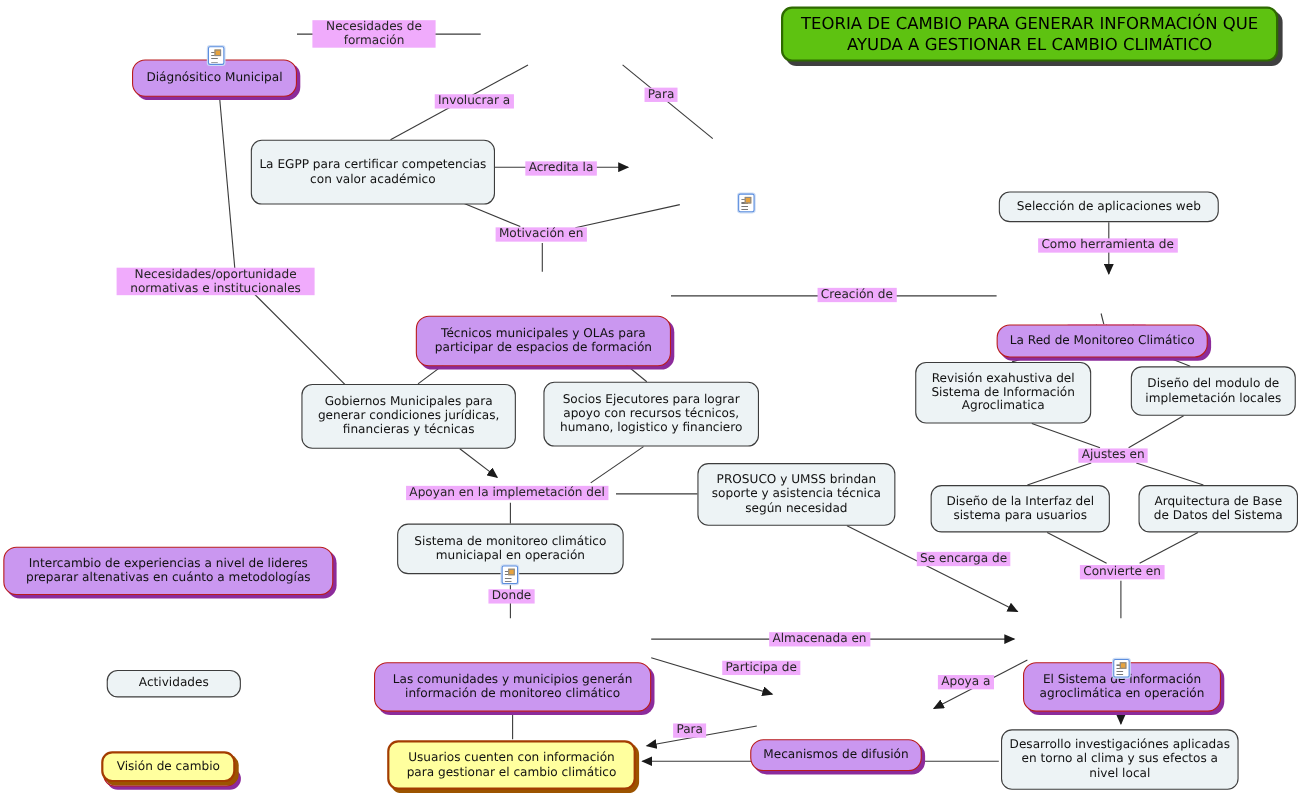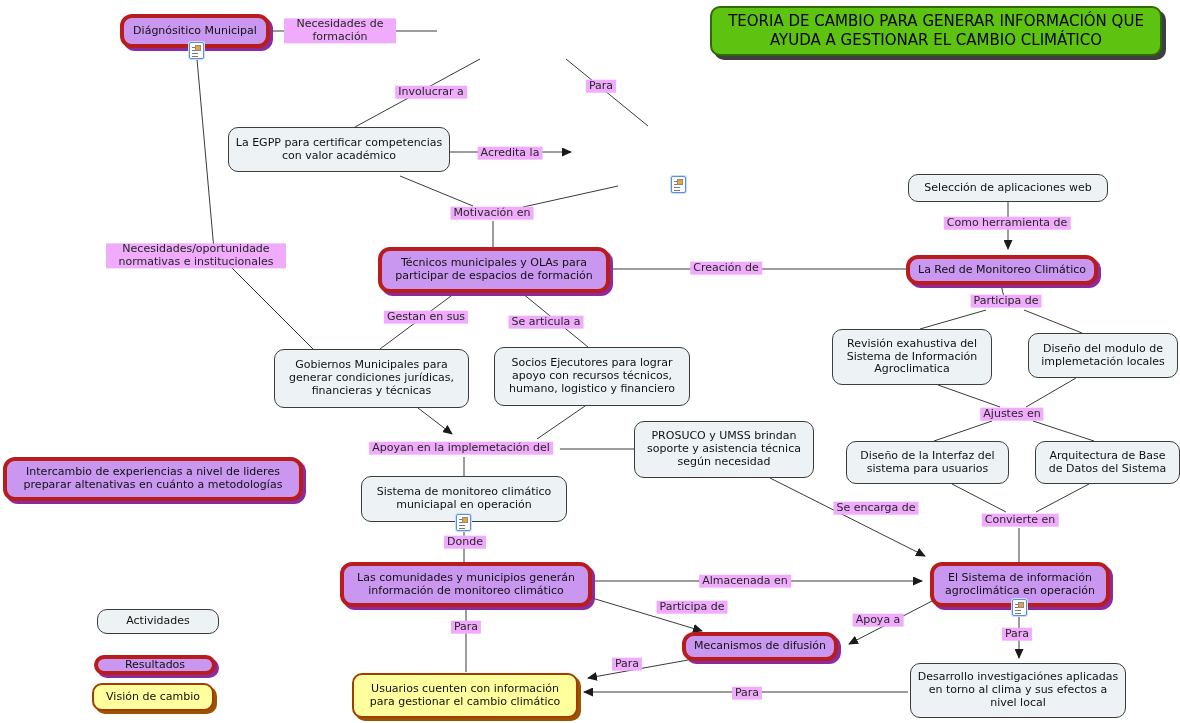--- a/index.html
+++ b/index.html
@@ -3,21 +3,21 @@
 <meta charset="utf-8">
 <style>
   * { box-sizing: border-box; }
   html,body { margin:0; padding:0; background:#ffffff; }
   body { font-family:"DejaVu Sans","Liberation Sans",sans-serif; }
   #canvas { position:relative; width:1180px; height:723px; background:#ffffff; overflow:hidden; }
   #wires { position:absolute; left:0; top:0; z-index:1; }
   .node { position:absolute; z-index:3; display:flex; align-items:center; justify-content:center;
           text-align:center; font-size:11px; line-height:1.18; color:#111; padding:2px 5px; }
   .act { background:#edf3f5; border:1px solid #3c3c3c; border-radius:10px; }
-  .res { background:#ca97f0; border:4px solid #b91c1c; border-radius:12px; box-shadow:3px 3px 0 #8c2b9b; }
+  .res { background:#ca97f0; border:1px solid #b91c1c; border-radius:12px; box-shadow:3px 3px 0 #8c2b9b;margin-top:40px; }
   .vis { background:#ffff9e; border:2px solid #a33c00; border-radius:10px; box-shadow:3px 3px 0 #9c5400; }
   .title-node { background:#5ec211; border:2px solid #2e6a00; border-radius:10px;
                 box-shadow:4px 4px 0 #3f3f3f; font-weight:normal; font-size:15px; line-height:1.3; color:#000; }
   .edge-label { position:absolute; z-index:2; transform:translate(-50%,-50%); background:#f0abfc;
                 color:#262626; font-size:11px; line-height:1.15; padding:0 3px; white-space:nowrap; text-align:center; }
   .edge-label.wrap { white-space:normal; }
   .res-icon { position:absolute; z-index:4; width:15px; height:17px; background:#ffffff;
               border:1px solid #5c8ede; border-radius:2px; box-shadow:0 0 0 1px #ccdcf4; }
   .res-icon::before { content:""; position:absolute; left:2px; top:4px; right:5px; height:10px;
               background:repeating-linear-gradient(to bottom,#777 0 1px,transparent 1px 3px); }
@@ -76,40 +76,40 @@
   </svg>
 
   <div class="edge-label wrap" style="left:340px;top:31px;width:112px">Necesidades de formación</div>
   <div class="edge-label" style="left:431px;top:92px">Involucrar a</div>
   <div class="edge-label" style="left:601px;top:86px">Para</div>
   <div class="edge-label" style="left:510px;top:153px">Acredita la</div>
   <div class="edge-label" style="left:492px;top:213px">Motivación en</div>
   <div class="edge-label wrap" style="left:196px;top:256px;width:180px">Necesidades/oportunidade normativas e institucionales</div>
   <div class="edge-label" style="left:426px;top:317px">Gestan en sus</div>
   <div class="edge-label" style="left:546px;top:322px">Se articula a</div>
-  <div class="edge-label" style="left:726px;top:268px">Creación de</div>
+  <div class="edge-label" style="left:779px;top:268px">Creación de</div>
   <div class="edge-label" style="left:1007px;top:223px">Como herramienta de</div>
   <div class="edge-label" style="left:1006px;top:301px">Participa de</div>
   <div class="edge-label" style="left:1012px;top:414px">Ajustes en</div>
   <div class="edge-label" style="left:461px;top:448px">Apoyan en la implemetación del</div>
   <div class="edge-label" style="left:876px;top:508px">Se encarga de</div>
   <div class="edge-label" style="left:1020px;top:520px">Convierte en</div>
   <div class="edge-label" style="left:465px;top:542px">Donde</div>
   <div class="edge-label" style="left:745px;top:581px">Almacenada en</div>
   <div class="edge-label" style="left:692px;top:607px">Participa de</div>
   <div class="edge-label" style="left:466px;top:627px">Para</div>
   <div class="edge-label" style="left:878px;top:620px">Apoya a</div>
   <div class="edge-label" style="left:1017px;top:634px">Para</div>
   <div class="edge-label" style="left:627px;top:664px">Para</div>
   <div class="edge-label" style="left:747px;top:693px">Para</div>
 
   <div class="node title-node" style="left:710px;top:6px;width:452px;height:50px">TEORIA DE CAMBIO PARA GENERAR INFORMACIÓN QUE AYUDA A GESTIONAR EL CAMBIO CLIMÁTICO</div>
 
   <div class="node res" style="left:120px;top:14px;width:150px;height:34px">Diágnósitico Municipal</div>
-  <div class="node act" style="left:228px;top:127px;width:222px;height:45px">La EGPP para certificar competencias con valor académico</div>
+  <div class="node act" style="left:228px;top:127px;width:222px;height:59px">La EGPP para certificar competencias con valor académico</div>
   <div class="node act" style="left:908px;top:174px;width:200px;height:28px">Selección de aplicaciones web</div>
   <div class="node res" style="left:906px;top:255px;width:192px;height:30px">La Red de Monitoreo Climático</div>
   <div class="node res" style="left:378px;top:247px;width:232px;height:46px">Técnicos municipales y OLAs para participar de espacios de formación</div>
   <div class="node act" style="left:832px;top:329px;width:160px;height:56px">Revisión exahustiva del Sistema de Información Agroclimatica</div>
   <div class="node act" style="left:1028px;top:333px;width:150px;height:45px">Diseño del modulo de implemetación locales</div>
   <div class="node act" style="left:274px;top:349px;width:195px;height:59px">Gobiernos Municipales para generar condiciones jurídicas, financieras y técnicas</div>
   <div class="node act" style="left:494px;top:347px;width:196px;height:59px">Socios Ejecutores para lograr apoyo con recursos técnicos, humano, logistico y financiero</div>
   <div class="node act" style="left:634px;top:421px;width:180px;height:57px">PROSUCO y UMSS brindan soporte y asistencia técnica según necesidad</div>
   <div class="node act" style="left:846px;top:441px;width:163px;height:43px">Diseño de la Interfaz del sistema para usuarios</div>
   <div class="node act" style="left:1035px;top:441px;width:145px;height:43px">Arquitectura de Base de Datos del Sistema</div>

